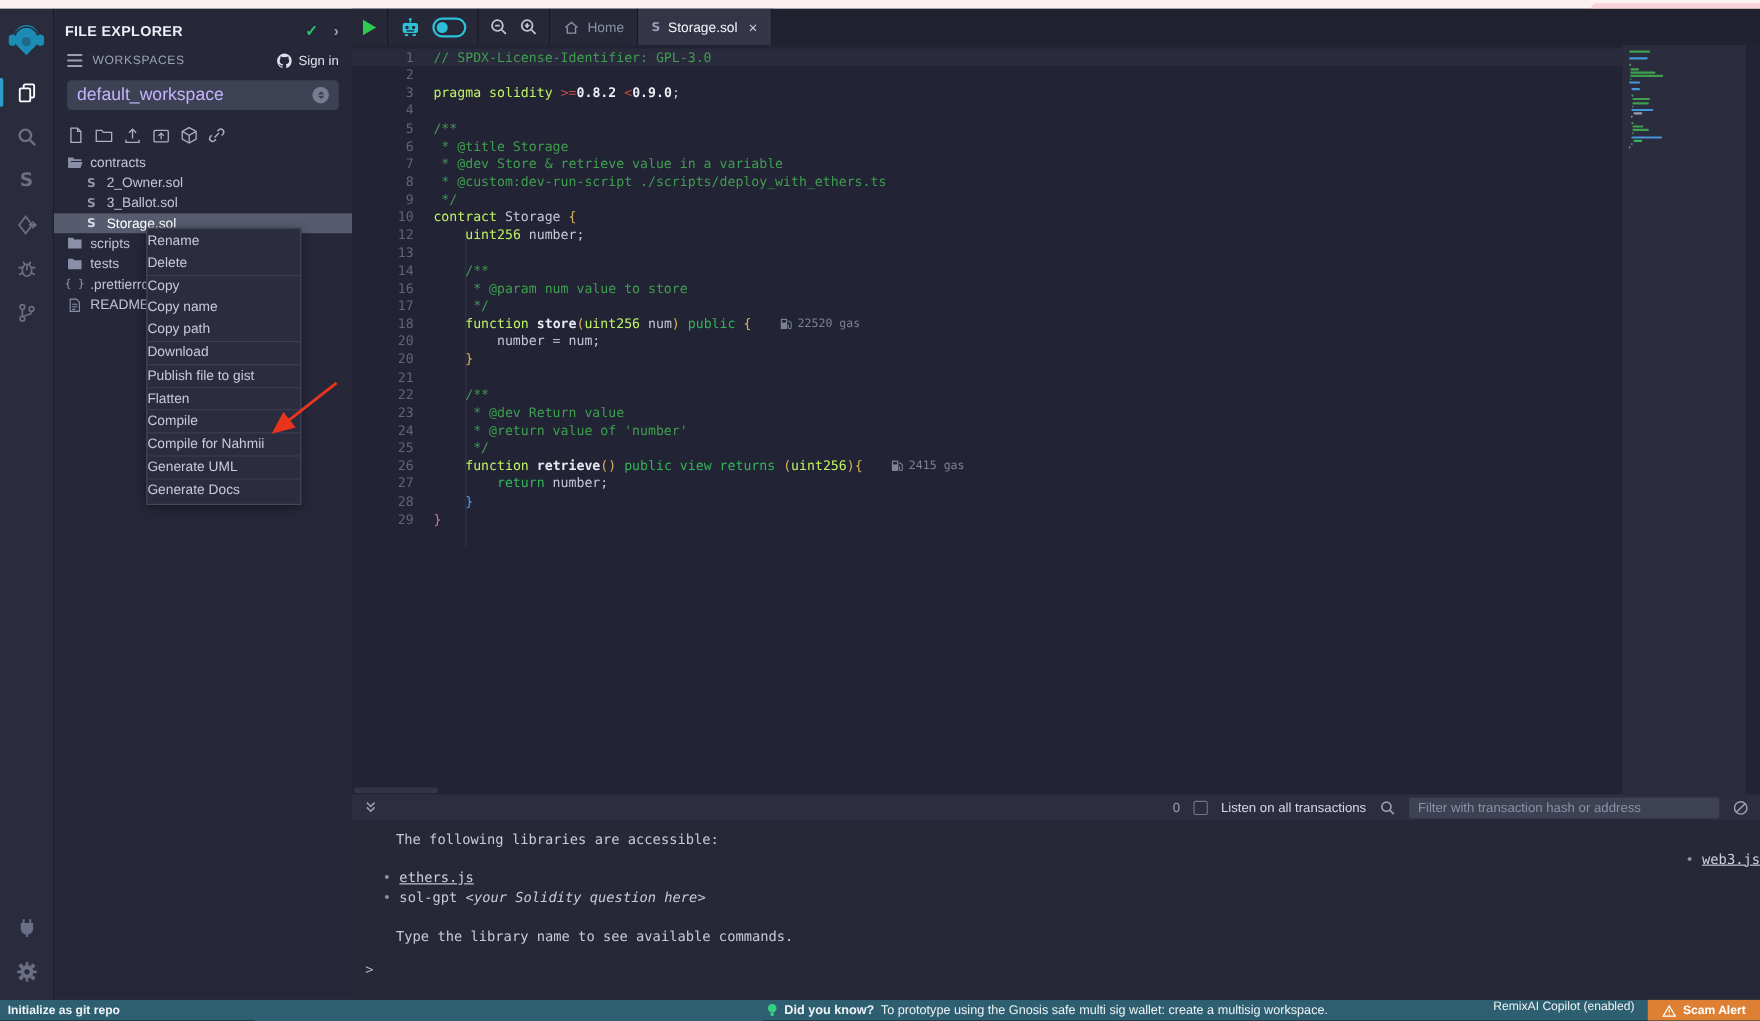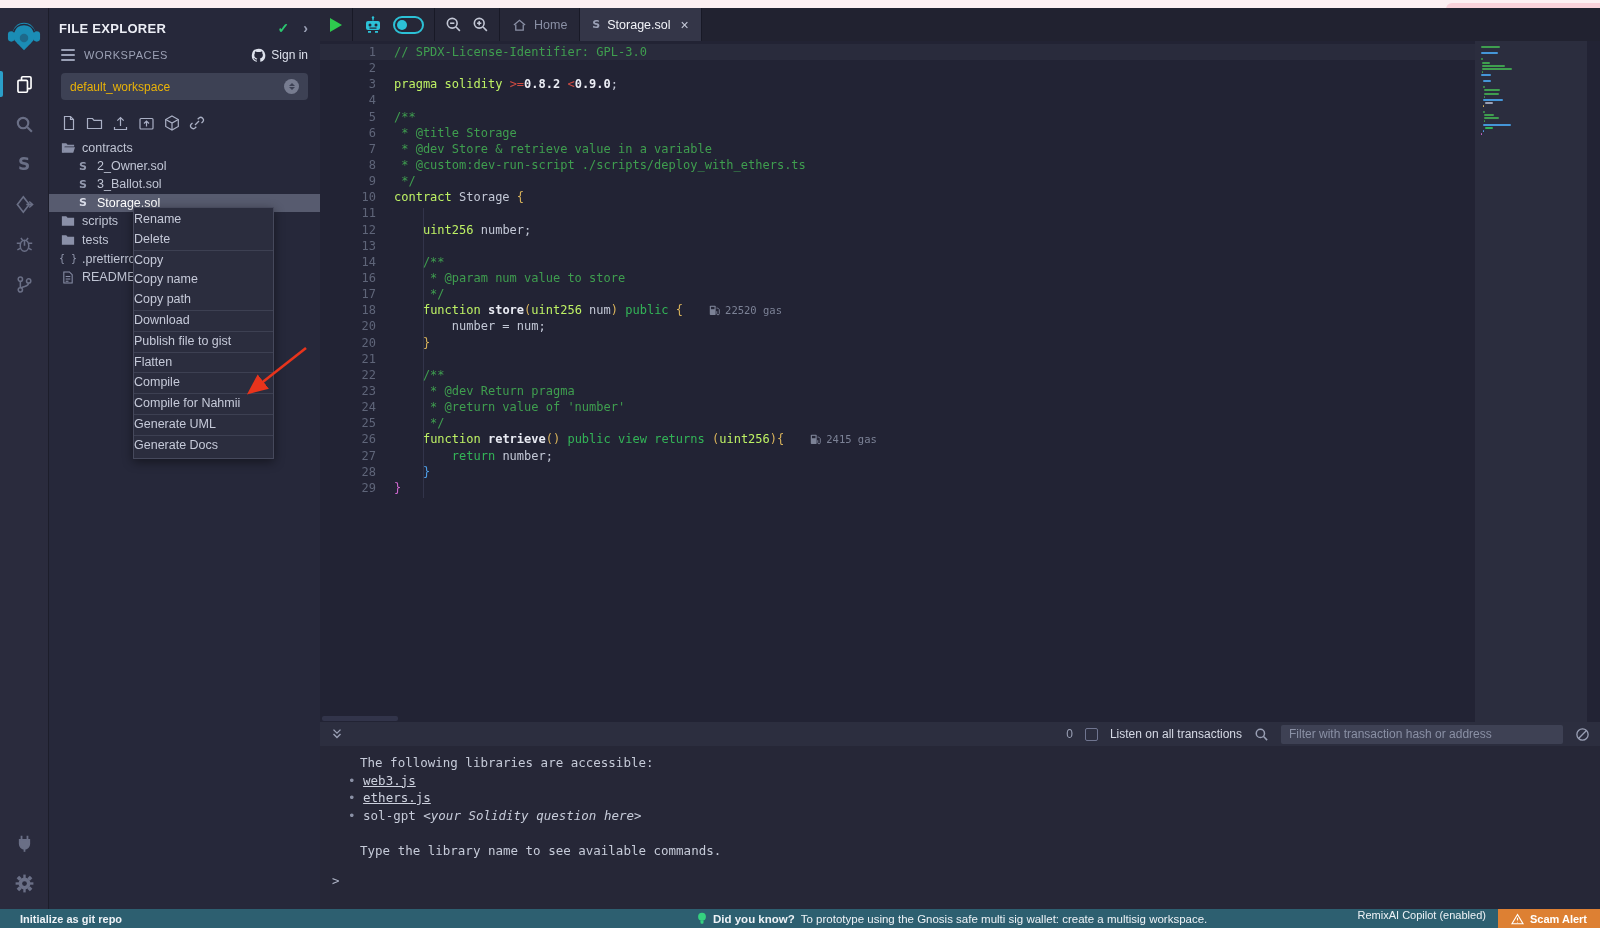--- a/index.html
+++ b/index.html
@@ -25,21 +25,21 @@
   .exp-title{font-size:13px;font-weight:bold;color:#eceef5;letter-spacing:.3px;flex:1;}
   .exp-check{color:#2bc76f;font-size:14px;font-weight:bold;margin-right:14px;}
   .exp-chevron{color:#9aa0b5;font-size:14px;font-weight:bold;}
   .ws-row{display:flex;align-items:center;padding:8px 12px 4px 12px;gap:9px;}
   .hamburger{display:flex;flex-direction:column;gap:3px;}
   .hamburger i{display:block;width:14px;height:2px;background:#9aa0b5;border-radius:1px;}
   .ws-label{font-size:11px;color:#9ca1b5;letter-spacing:.6px;flex:1;}
   .signin{display:flex;align-items:center;gap:5px;color:#dde1ec;font-size:12px;cursor:pointer;}
   .ws-select{margin:7px 12px 9px 12px;height:27px;background:#3d4154;border-radius:4px;
              display:flex;align-items:center;padding:0 9px;cursor:pointer;}
-  .ws-select .name{flex:1;font-size:12px;color:#eab308;}
+  .ws-select .name{flex:1;font-size:16px;color:#c4b5fd;}
   .sort-circle{width:15px;height:15px;border-radius:50%;background:#777c90;display:flex;flex-direction:column;
                align-items:center;justify-content:center;gap:1px;}
   .sort-circle i{display:block;width:0;height:0;border-left:3px solid transparent;border-right:3px solid transparent;}
   .sort-circle i.up{border-bottom:3px solid #3d4154;}
   .sort-circle i.dn{border-top:3px solid #3d4154;}
   .file-actions{display:flex;align-items:center;gap:9px;padding:6px 12px 8px 12px;color:#aab0c5;}
   .file-actions .fa{cursor:pointer;display:flex;}
   .tree{font-size:12.5px;color:#c0c5d4;}
   .trow{display:flex;align-items:center;height:18.2px;padding-left:12px;gap:7px;cursor:pointer;white-space:nowrap;overflow:hidden;}
   .trow.indent{padding-left:27px;}
@@ -98,21 +98,21 @@
   .terminal{position:absolute;left:0;top:738px;width:1280px;height:163px;background:#262737;
             font-family:"DejaVu Sans Mono",monospace;font-size:12.5px;color:#c6cbd9;}
   .tline{height:17.5px;line-height:17.5px;white-space:pre;}
   .tline .bullet{color:#8a90a5;}
   .tlink{text-decoration:underline;cursor:pointer;color:#cdd1de;}
   .titalic{font-style:italic;}
   .prompt{margin-top:14px;padding-left:12px;color:#aeb4c6;}
   
   .status-bar{position:absolute;left:0;top:909px;width:1600px;height:19px;background:#2d5f70;
               display:flex;align-items:center;color:#eef2f6;font-size:11.5px;z-index:40;}
-  .sb-left{padding-left:20px;cursor:pointer;font-weight:bold;font-size:11px;}
+  .sb-left{padding-left:7px;cursor:pointer;font-weight:bold;font-size:11px;}
   .sb-tip{position:absolute;left:697px;display:flex;align-items:center;gap:6px;}
   .sb-tip b{font-weight:bold;}
   .sb-right{margin-left:auto;display:flex;height:100%;}
   .sb-copilot{margin-right:12px;font-size:11px;}
   .scam-btn{height:100%;background:#dd8033;display:flex;align-items:center;gap:6px;padding:0 13px;
             color:#fff;font-weight:bold;font-size:11px;cursor:pointer;}
 </style>
 </head>
 <body>
 
@@ -392,36 +392,35 @@
           <div class="code-line current"><span class="ln">1</span><span><span class="tk-c">// SPDX-License-Identifier: GPL-3.0</span></span></div>
           <div class="code-line"><span class="ln">2</span><span></span></div>
           <div class="code-line"><span class="ln">3</span><span><span class="tk-k">pragma</span><span> </span><span class="tk-k">solidity</span><span> </span><span class="tk-o">&gt;=</span><span class="tk-n">0.8.2</span><span> </span><span class="tk-o">&lt;</span><span class="tk-n">0.9.0</span><span>;</span></span></div>
           <div class="code-line"><span class="ln">4</span><span></span></div>
           <div class="code-line"><span class="ln">5</span><span><span class="tk-c">/**</span></span></div>
           <div class="code-line"><span class="ln">6</span><span><span class="tk-c"> * @title Storage</span></span></div>
           <div class="code-line"><span class="ln">7</span><span><span class="tk-c"> * @dev Store &amp; retrieve value in a variable</span></span></div>
           <div class="code-line"><span class="ln">8</span><span><span class="tk-c"> * @custom:dev-run-script ./scripts/deploy_with_ethers.ts</span></span></div>
           <div class="code-line"><span class="ln">9</span><span><span class="tk-c"> */</span></span></div>
           <div class="code-line"><span class="ln">10</span><span><span class="tk-k">contract</span><span> Storage </span><span class="tk-b1">{</span></span></div>
-          <div class="code-line"><span class="ln">11</span><span></span></div>
           <div class="code-line"><span class="ln">12</span><span><span>    </span><span class="tk-k">uint256</span><span> number;</span></span></div>
           <div class="code-line"><span class="ln">13</span><span></span></div>
           <div class="code-line"><span class="ln">14</span><span><span class="tk-c">    /**</span></span></div>
           <div class="code-line"><span class="ln">16</span><span><span class="tk-c">     * @param num value to store</span></span></div>
           <div class="code-line"><span class="ln">17</span><span><span class="tk-c">     */</span></span></div>
           <div class="code-line"><span class="ln">18</span><span><span>    </span><span class="tk-k">function</span><span> </span><span class="tk-f">store</span><span class="tk-b2">(</span><span class="tk-k">uint256</span><span> num</span><span class="tk-b2">)</span><span> </span><span class="tk-g">public</span><span> </span><span class="tk-b2">{</span></span><span class="gas-badge"><svg width="11" height="12" viewBox="0 0 14 15" style="display:inline-block">
                 <rect x="1" y="2" width="7.5" height="12" rx="1" fill="#7c8296"></rect>
                 <rect x="2.5" y="3.5" width="4.5" height="3" fill="#222334"></rect>
                 <path d="M9.5 5 h1.6 l2 2 v5 a1.6 1.6 0 0 1-3.2 0 V9" fill="none" stroke="#7c8296" stroke-width="1.2"></path>
               </svg><span>22520 gas</span></span></div>
           <div class="code-line"><span class="ln">20</span><span><span>        number = num;</span></span></div>
           <div class="code-line"><span class="ln">20</span><span><span>    </span><span class="tk-b2">}</span></span></div>
           <div class="code-line"><span class="ln">21</span><span></span></div>
           <div class="code-line"><span class="ln">22</span><span><span class="tk-c">    /**</span></span></div>
-          <div class="code-line"><span class="ln">23</span><span><span class="tk-c">     * @dev Return pragma</span></span></div>
+          <div class="code-line"><span class="ln">23</span><span><span class="tk-c">     * @dev Return value</span></span></div>
           <div class="code-line"><span class="ln">24</span><span><span class="tk-c">     * @return value of 'number'</span></span></div>
           <div class="code-line"><span class="ln">25</span><span><span class="tk-c">     */</span></span></div>
           <div class="code-line"><span class="ln">26</span><span><span>    </span><span class="tk-k">function</span><span> </span><span class="tk-f">retrieve</span><span class="tk-b2">()</span><span> </span><span class="tk-g">public</span><span> </span><span class="tk-g">view</span><span> </span><span class="tk-g">returns</span><span> </span><span class="tk-b3">(</span><span class="tk-k">uint256</span><span class="tk-b3">){</span></span><span class="gas-badge"><svg width="11" height="12" viewBox="0 0 14 15" style="display:inline-block">
                 <rect x="1" y="2" width="7.5" height="12" rx="1" fill="#7c8296"></rect>
                 <rect x="2.5" y="3.5" width="4.5" height="3" fill="#222334"></rect>
                 <path d="M9.5 5 h1.6 l2 2 v5 a1.6 1.6 0 0 1-3.2 0 V9" fill="none" stroke="#7c8296" stroke-width="1.2"></path>
               </svg><span>2415 gas</span></span></div>
           <div class="code-line"><span class="ln">27</span><span><span>        </span><span class="tk-g">return</span><span> number;</span></span></div>
           <div class="code-line"><span class="ln">28</span><span><span>    </span><span class="tk-b4">}</span></span></div>
           <div class="code-line"><span class="ln">29</span><span><span class="tk-b5">}</span></span></div>
@@ -478,21 +477,21 @@
             <circle cx="8" cy="8" r="6"></circle>
               <line x1="3.8" y1="12.2" x2="12.2" y2="3.8"></line>
           </svg>
         </span>
       </span>
     </div>
 
     <div class="terminal">
       <div style="padding-top:8px;" id="term-lines">
           <div class="tline" style="padding-left: 40px;"><span>The following libraries are accessible:</span></div>
-          <div class="tline" style="padding-left: 28px;"><span class="bullet">• </span><span class="tlink">web3.js</span></div>
+          <div class="tline" style="padding-left: 28px; text-align: right;"><span class="bullet">• </span><span class="tlink">web3.js</span></div>
           <div class="tline" style="padding-left: 28px;"><span class="bullet">• </span><span class="tlink">ethers.js</span></div>
           <div class="tline" style="padding-left: 28px;"><span class="bullet">• </span><span>sol-gpt </span><span class="titalic">&lt;your Solidity question here&gt;</span></div>
           <div class="tline" style="padding-left: 40px;"></div>
           <div class="tline" style="padding-left: 40px;"><span>Type the library name to see available commands.</span></div>
         </div>
       <div class="prompt">&gt;</div>
     </div>
   </section>
 
   <div class="context-menu">

